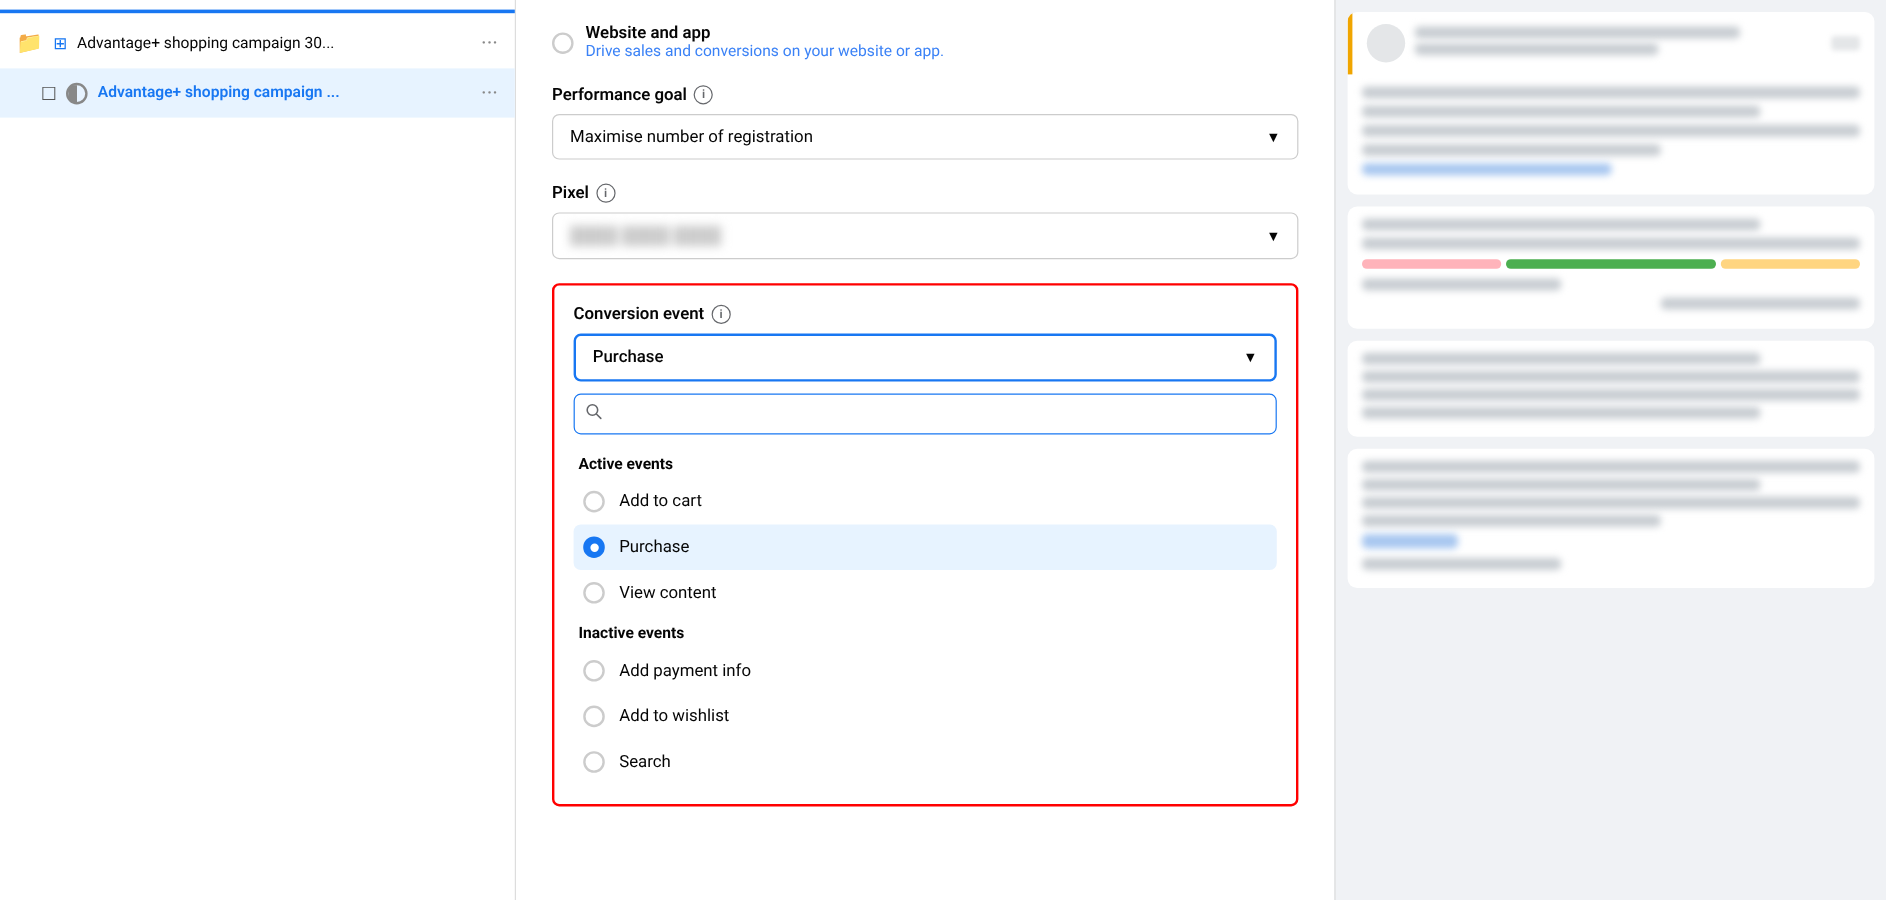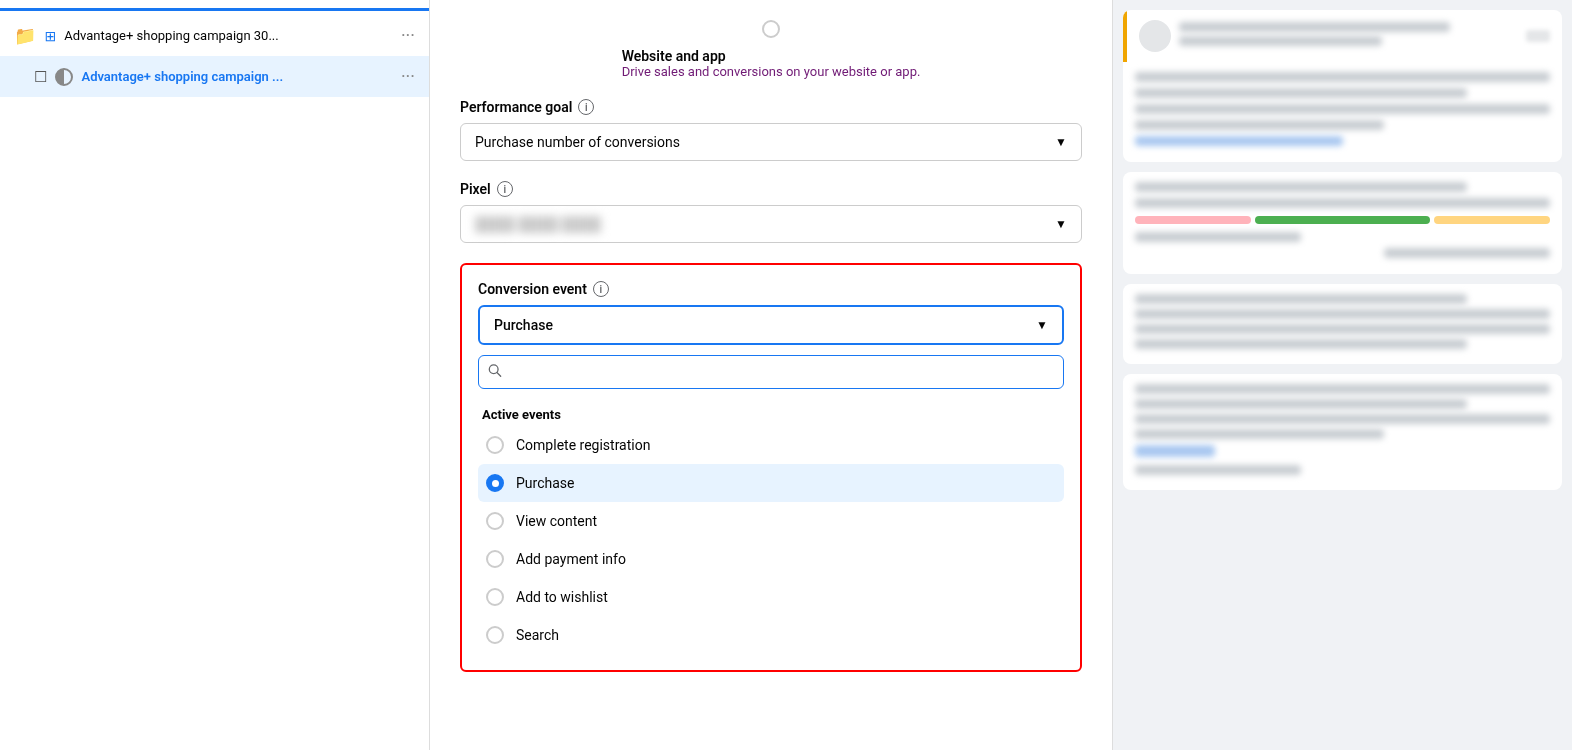--- a/index.html
+++ b/index.html
@@ -70,37 +70,36 @@
       overflow-y: auto;
       padding: 20px 30px;
     }
 
     
     .website-app-row {
       display: flex;
       align-items: center;
       gap: 10px;
       margin-bottom: 20px;
-      flex-direction: column;
     }
     .radio-circle {
       width: 18px;
       height: 18px;
       border-radius: 50%;
       border: 2px solid #ccc;
       flex-shrink: 0;
     }
     .website-app-text h3 {
       font-size: 14px;
       font-weight: 600;
       color: #050505;
     }
     .website-app-text p {
       font-size: 13px;
-      color: #701a75;
+      color: #3b82f6;
     }
 
     
     .field-label {
       font-size: 14px;
       font-weight: 600;
       color: #050505;
       margin-bottom: 8px;
       display: flex;
       align-items: center;
@@ -350,21 +349,21 @@
       <p>Drive sales and conversions on your website or app.</p>
     </div>
   </div>
 
   <div>
     <div class="field-label">
       <span>Performance goal</span>
       <span class="info-icon">i</span>
     </div>
     <div class="select-dropdown">
-      <span class="select-value">Purchase number of conversions</span>
+      <span class="select-value">Maximise number of registration</span>
       <span class="dropdown-arrow">▼</span>
     </div>
   </div>
 
   <div>
     <div class="field-label">
       <span>Pixel</span>
       <span class="info-icon">i</span>
     </div>
     <div class="select-dropdown">
@@ -392,36 +391,37 @@
         <svg width="14" height="14" viewBox="0 0 16 16" fill="none">
           <circle cx="6.5" cy="6.5" r="5" stroke="#65676b" stroke-width="1.5"></circle>
           <line x1="10.5" y1="10.5" x2="14.5" y2="14.5" stroke="#65676b" stroke-width="1.5" stroke-linecap="round"></line>
         </svg>
       </span>
       <input type="text" class="search-input" placeholder="" style="">
     </div>
 
     <div class="events-section-label">Active events</div>
 
-
     <div class="event-item">
       <div class="event-radio"></div>
-      <span class="event-label">Complete registration</span>
-    </div>
+      <span class="event-label">Add to cart</span>
+    </div>
+
 
     <div class="event-item selected">
       <div class="event-radio checked"></div>
       <span class="event-label">Purchase</span>
     </div>
 
     <div class="event-item">
       <div class="event-radio"></div>
       <span class="event-label">View content</span>
     </div>
 
+    <div class="events-section-label">Inactive events</div>
 
     <div class="event-item">
       <div class="event-radio"></div>
       <span class="event-label">Add payment info</span>
     </div>
 
     <div class="event-item">
       <div class="event-radio"></div>
       <span class="event-label">Add to wishlist</span>
     </div>

